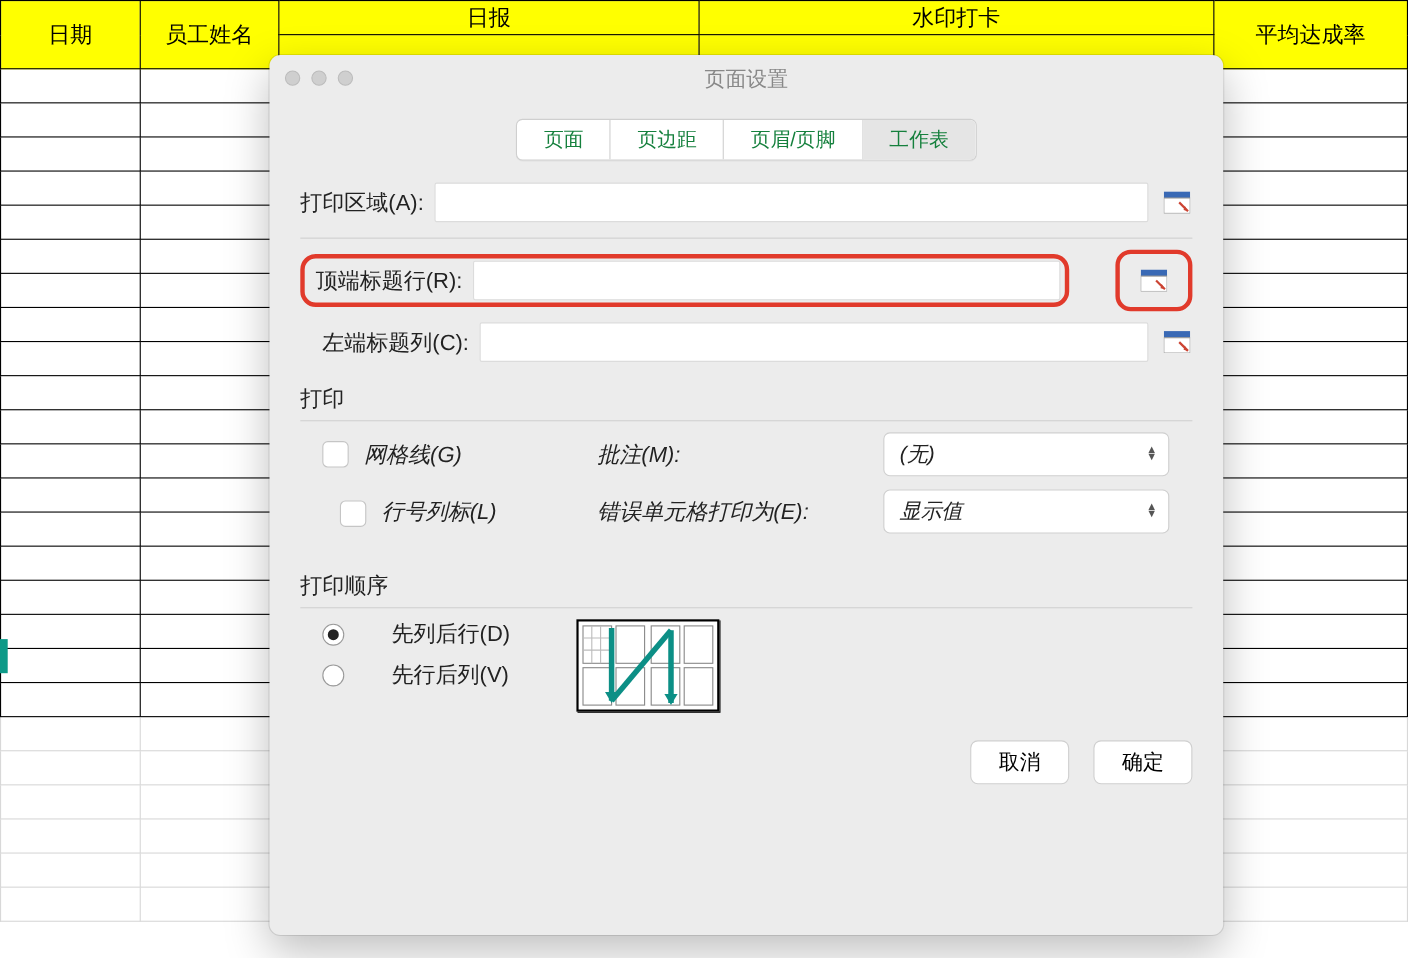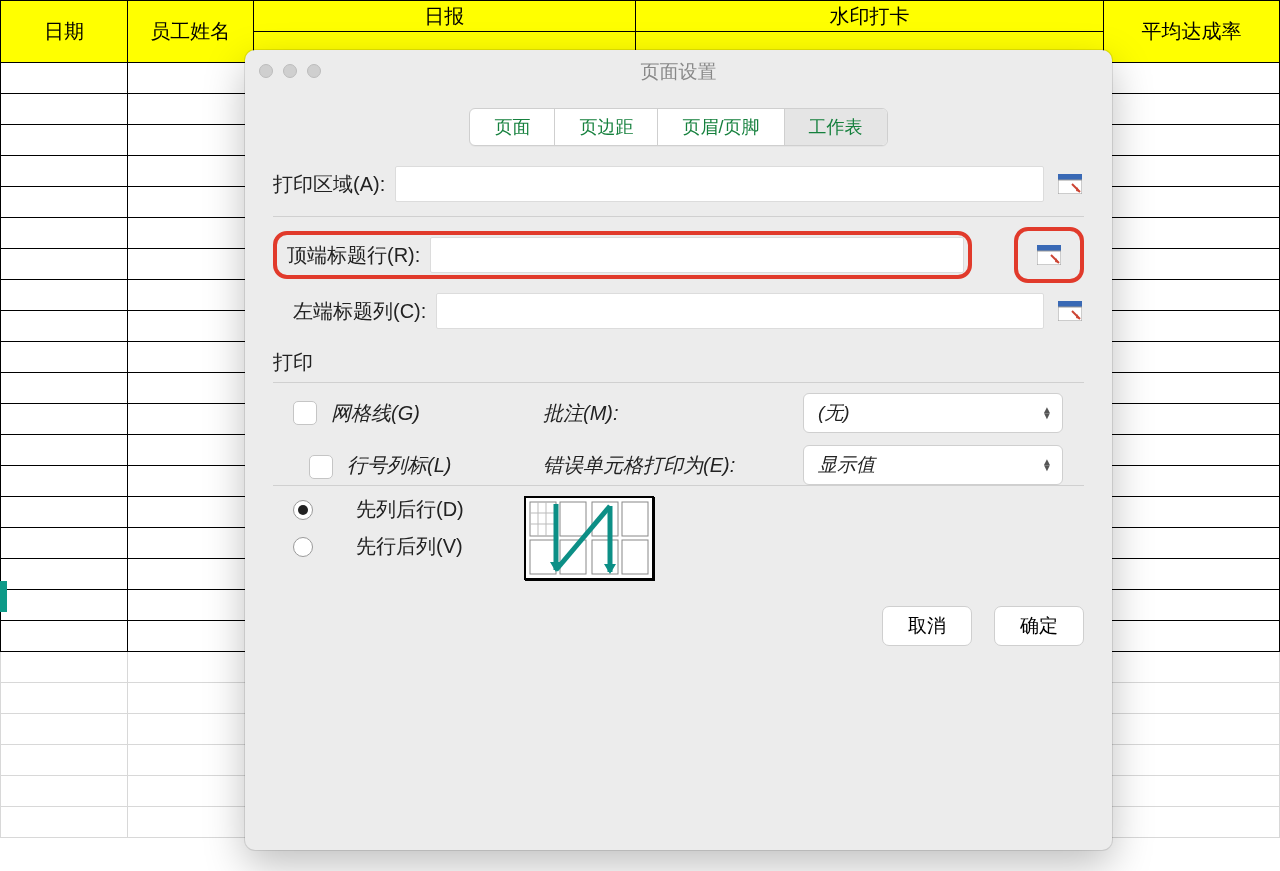--- a/index.html
+++ b/index.html
@@ -358,20 +358,21 @@
       <span>错误单元格打印为(E):</span>
       <div class="select">
         <span>显示值</span>
         <span class="sel-arrows">
             <span>▲</span>
             <span>▼</span>
           </span>
       </div>
     </div>
 
+    <div class="section-title" style="margin-top:34px;">打印顺序</div>
     <div class="hr"></div>
 
     <div class="order-row indent">
       <div class="order-opts">
         <label>
           <span class="radio checked"></span>
           <span>先列后行(D)</span>
         </label>
         <label>
           <span class="radio"></span>

